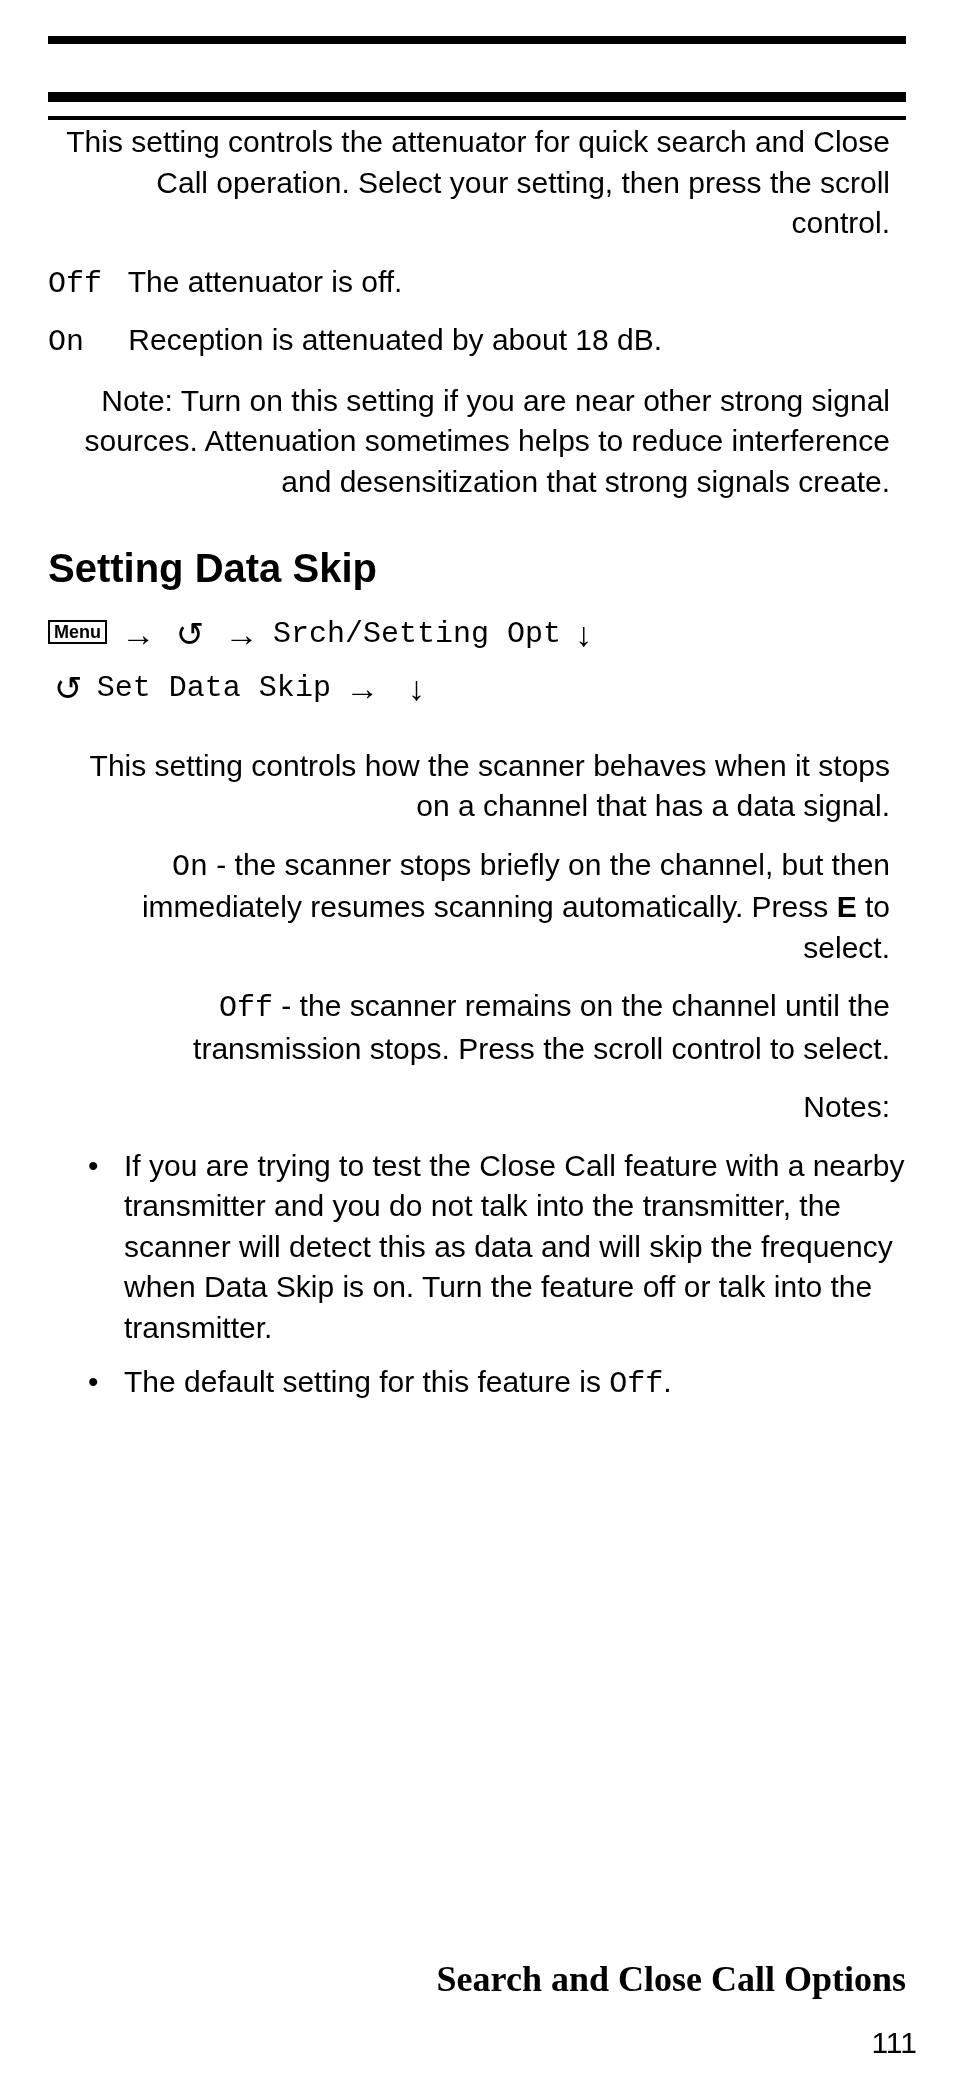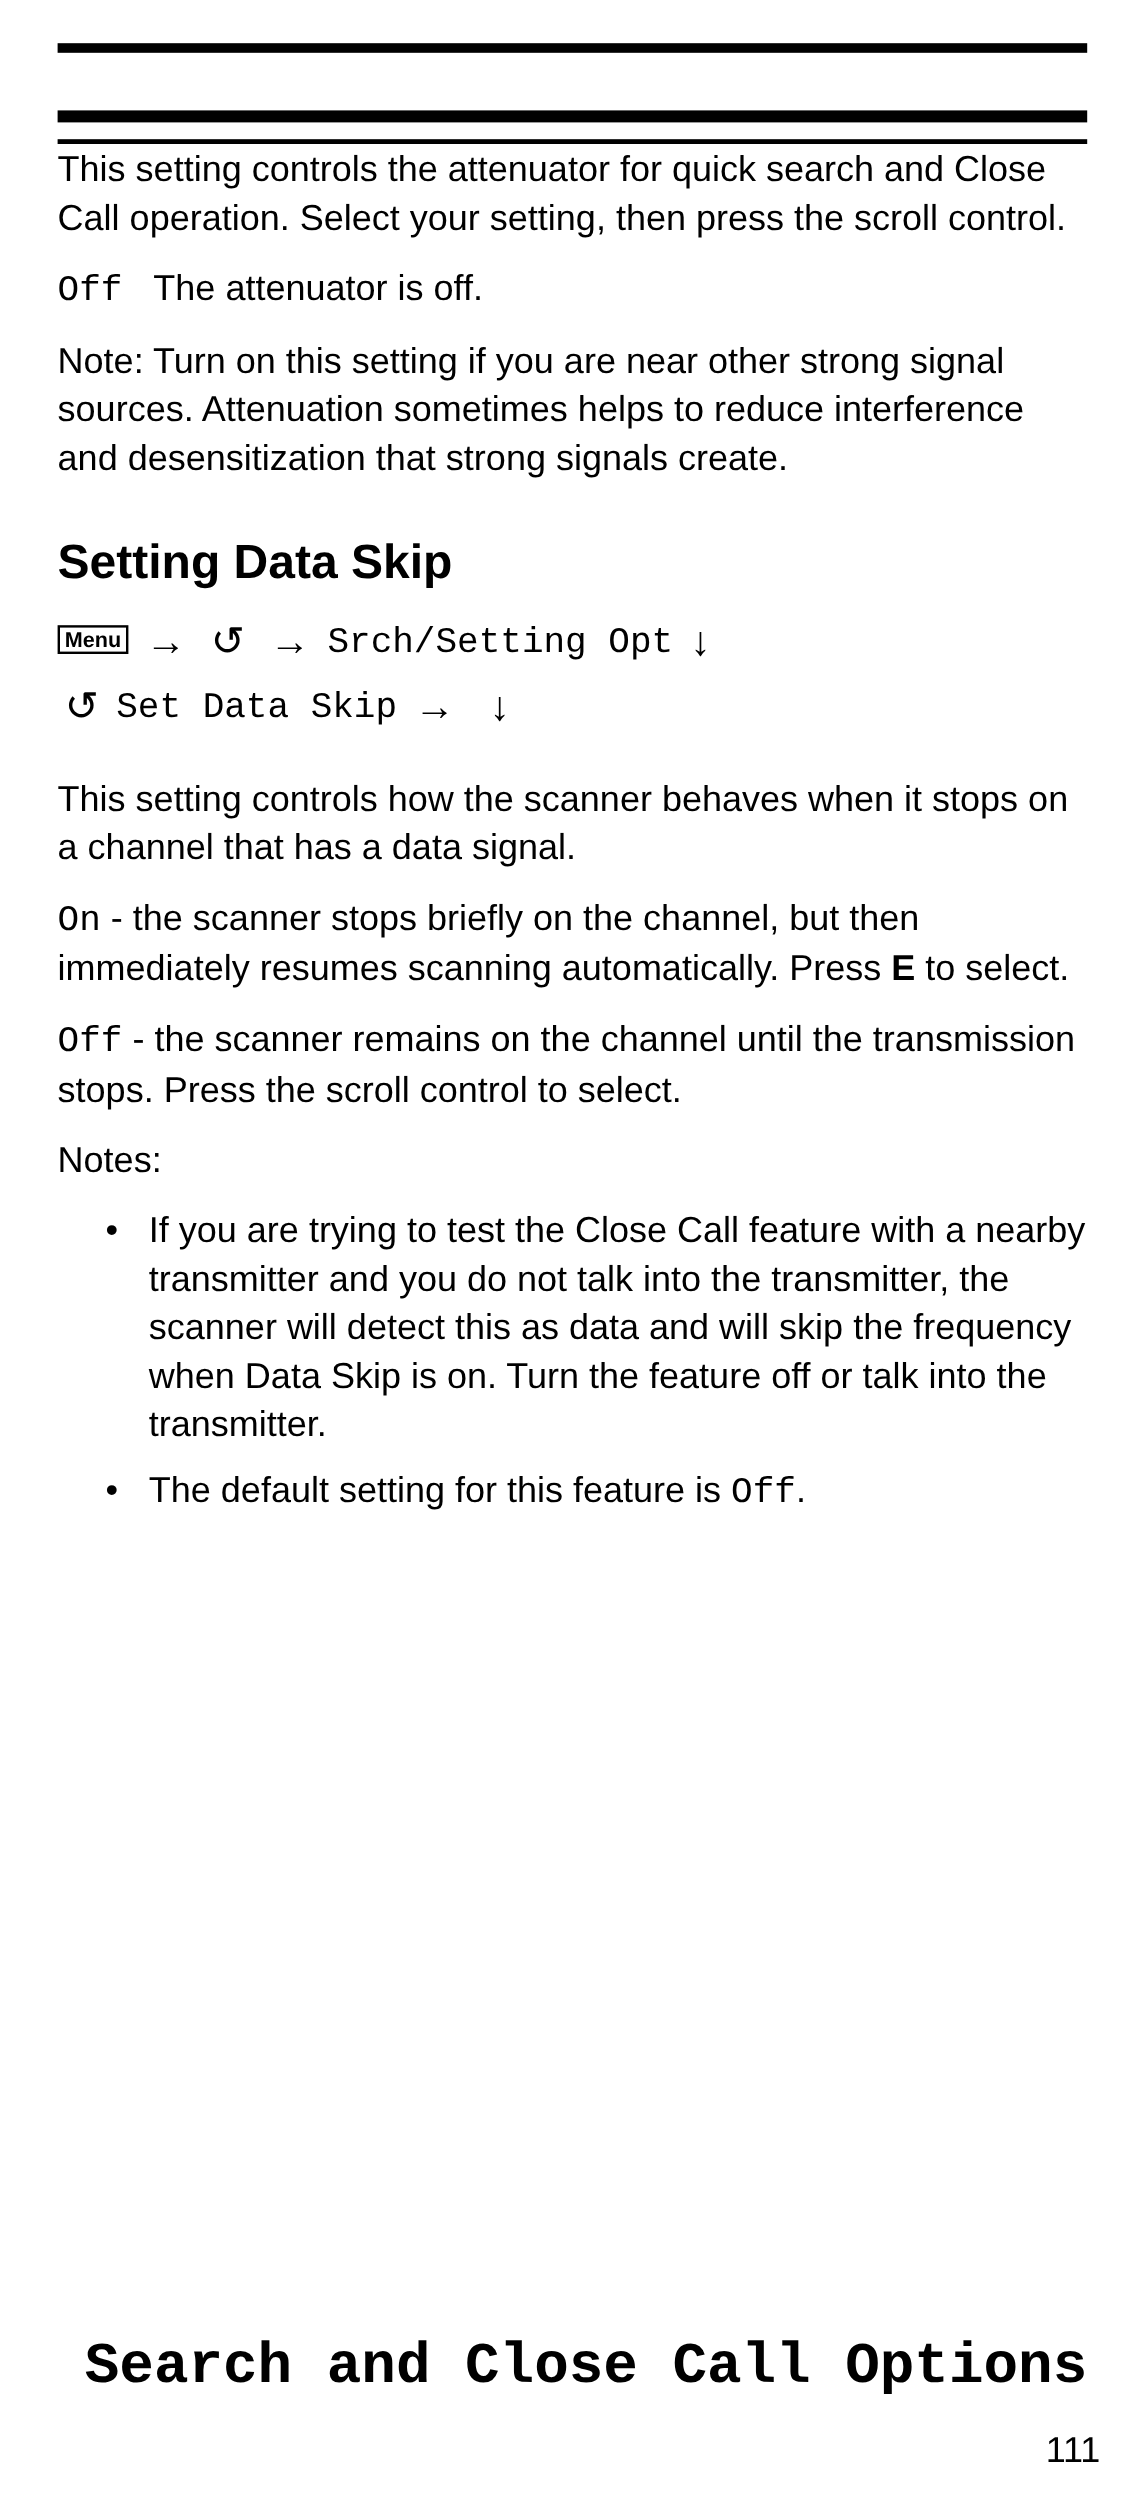--- a/index.html
+++ b/index.html
@@ -2,53 +2,57 @@
 <html><head>
 <meta charset="utf-8">
 <style>
   * { box-sizing: border-box; margin: 0; padding: 0; }
   html, body { width: 954px; background: #fff; font-family: Arial, Helvetica, sans-serif; color: #000; }
   .page { width: 954px; min-height: 2084px; position: relative; padding: 0 48px; }
   .rule-thick { height: 8px; background: #000; margin: 36px 0 0 0; }
   .rule-thin-gap { height: 48px; }
   .rule-double { border-top: 10px solid #000; height: 0; position: relative; margin-bottom: 20px; }
   .rule-double::after { content: ""; display: block; position: absolute; top: 14px; left: 0; right: 0; height: 4px; background: #000; }
-  p { font-size: 30px; line-height: 1.35; margin: 18px 0; }
+  p { font-size: 30px; line-height: 1.35; margin: 18px 16px; text-align: right; }
   .option-row { font-size: 30px; line-height: 1.35; margin: 16px 0; }
   .mono { font-family: "Courier New", Courier, monospace; }
   .opt-label { display: inline-block; min-width: 72px; }
   h2 { font-size: 40px; font-weight: bold; margin: 44px 0 16px 0; font-family: Arial, Helvetica, sans-serif; }
   .navline { font-size: 30px; line-height: 1.6; margin: 10px 0 30px 0; }
   .menu-button { display: inline-block; border: 2px solid #000; font-size: 18px; font-weight: bold; padding: 1px 4px; line-height: 1; font-family: Arial, Helvetica, sans-serif; vertical-align: middle; position: relative; top: -2px; }
   .arrow-right { font-size: 34px; font-weight: bold; vertical-align: middle; margin: 0 6px; }
   .arrow-down { font-size: 34px; vertical-align: middle; margin: 0 6px; }
   .circle-arrow { display: inline-block; vertical-align: middle; font-size: 34px; margin: 0 6px; }
   .bold { font-weight: bold; }
   ul.notes { list-style: none; margin: 12px 0 0 40px; }
   ul.notes li { font-size: 30px; line-height: 1.35; margin: 14px 0; position: relative; padding-left: 36px; }
   ul.notes li::before { content: "•"; position: absolute; left: 0; top: 0; font-size: 30px; }
-  .footer-title { position: absolute; bottom: 120px; right: 48px; font-family: Liberation Mono, monospace; font-weight: bold; font-size: 48px; margin-left: 12px; }
+  .footer-title { position: absolute; bottom: 120px; right: 48px; font-family: Liberation Serif, serif; font-weight: bold; font-size: 36px; margin-left: 12px; }
   .page-number { position: absolute; bottom: 60px; right: 37px; font-size: 30px; }
 </style>
 </head>
 <body>
 
 <div class="page">
 
   <div class="rule-thick"></div>
   <div class="rule-thin-gap"></div>
   <div class="rule-double"></div>
 
   <p>This setting controls the attenuator for quick search and Close Call operation. Select your setting, then press the scroll control.</p>
 
   <div class="option-row">
     <span class="mono opt-label">Off</span>
     <span>The attenuator is off.</span>
   </div>
 
+  <div class="option-row">
+    <span class="mono opt-label">On</span>
+    <span>Reception is attenuated by about 18 dB.</span>
+  </div>
 
   <p>Note: Turn on this setting if you are near other strong signal sources. Attenuation sometimes helps to reduce interference and desensitization that strong signals create.</p>
 
   <h2>Setting Data Skip</h2>
 
   <div class="navline">
     <span class="menu-button">Menu</span>
     <span class="arrow-right">→</span>
     <span class="circle-arrow">↺</span>
     <span class="arrow-right">→</span>

